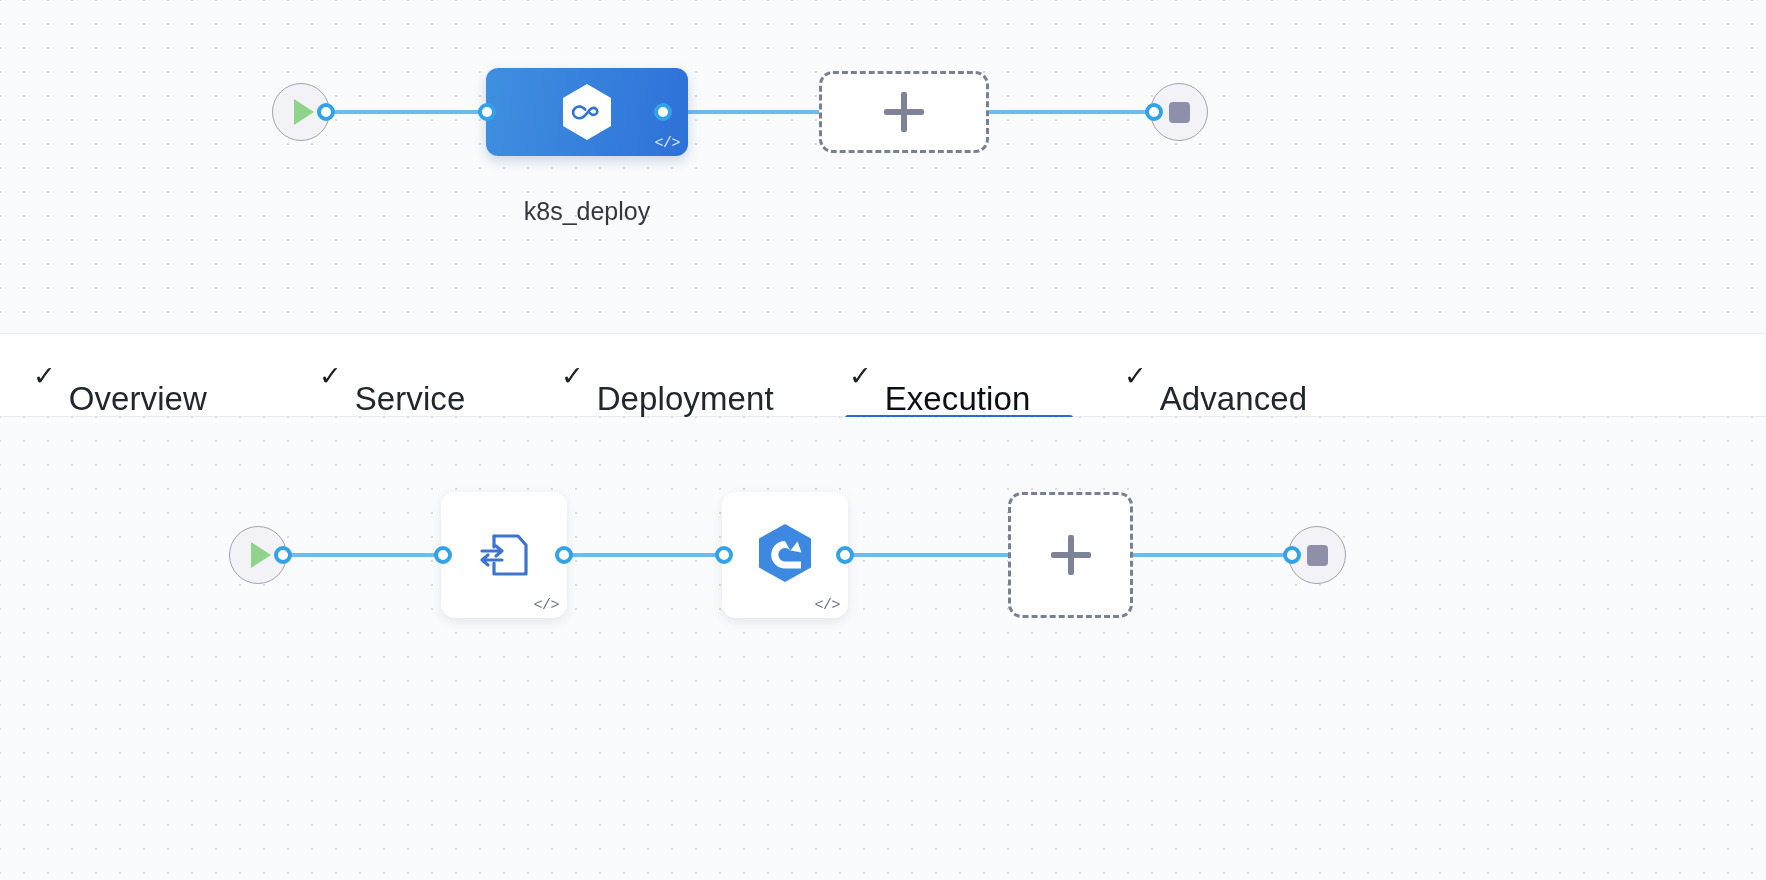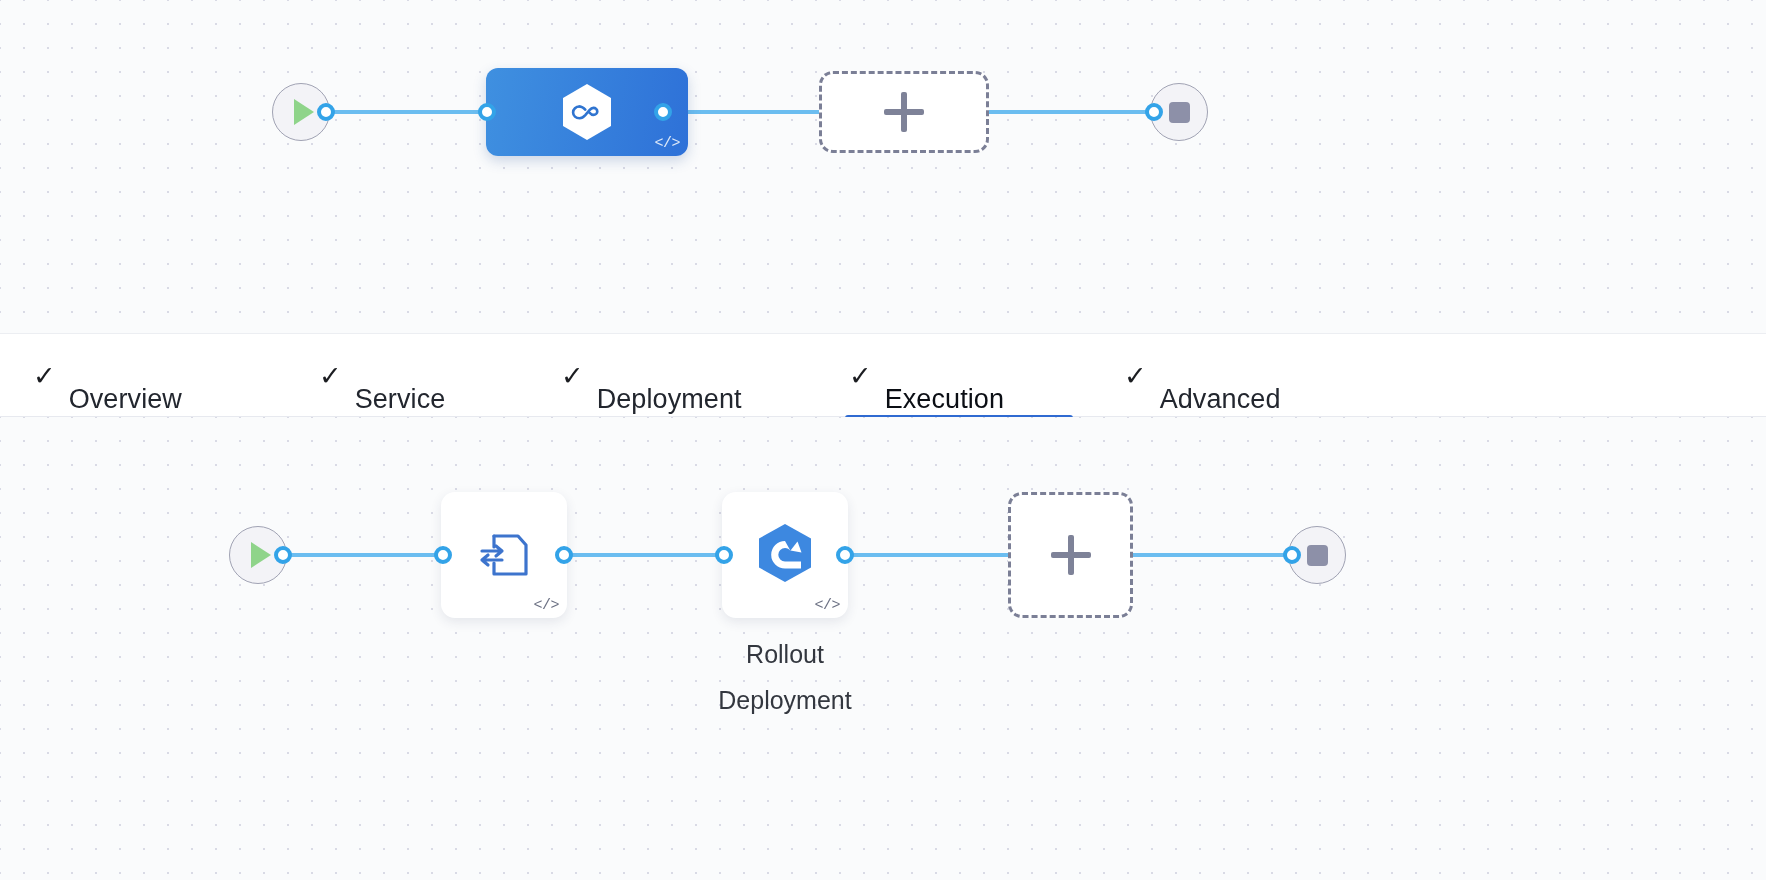--- a/index.html
+++ b/index.html
@@ -49,21 +49,21 @@
     padding: 0 4px;
     box-sizing: border-box;
   }
   .tab .check {
     font-size: 27px;
     line-height: 1;
     color: #1b1d21;
     font-weight: 400;
   }
   .tab .tab-label {
-    font-size: 27px;
+    font-size: 33px;
     color: #22262e;
     letter-spacing: 0.1px;
     white-space: nowrap;
     margin-top: 46px;
   }
   .tab.active .tab-label { font-weight: 400; color: #0b0e14; }
   .tab.active::after {
     content: "";
     position: absolute;
     left: 0;
@@ -195,20 +195,21 @@
   <div class="stage-box" style="left:486px; top:68px;">
     <svg width="62" height="62" viewBox="0 0 62 62">
       <path d="M31 3 L55 17 L55 45 L31 59 L7 45 L7 17 Z" fill="#ffffff"></path>
       <path d="M23.5 25.5 c-3.6 0 -6.4 2.6 -6.4 5.9 s2.8 5.9 6.4 5.9 c2.5 0 4.3 -1.4 5.8 -3.1 l4.2 -5.0 c1.2 -1.4 2.4 -2.3 3.9 -2.3 c2.2 0 3.9 1.6 3.9 3.5 s-1.7 3.5 -3.9 3.5 c-1.5 0 -2.7 -0.9 -3.9 -2.3" fill="none" stroke="#2f74d0" stroke-width="2.6" stroke-linecap="round"></path>
       <path d="M23.5 25.5 c2.5 0 4.3 1.4 5.8 3.1" fill="none" stroke="#2f74d0" stroke-width="2.6" stroke-linecap="round"></path>
     </svg>
     <span class="code-badge on-blue">&lt;/&gt;</span>
   </div>
   <div class="dot" style="left:478px; top:103px;"></div>
   <div class="dot" style="left:654px; top:103px;"></div>
+  <div class="node-label" style="left:446px; top:188px; width:282px;">k8s_deploy</div>
 
   <div class="add-dashed" style="left:819px; top:71px; width:170px; height:82px;">
     <div class="plus"></div>
   </div>
 
   <div class="node" style="left:1150px; top:83px;">
     <div class="terminal">
       <div class="stop-sq"></div>
     </div>
   </div>
@@ -272,22 +273,20 @@
   <div class="step-box" style="left:722px; top:75px;">
     <svg width="72" height="72" viewBox="0 0 72 72">
       <path d="M36 5 L62 19.5 L62 48.5 L36 63 L10 48.5 L10 19.5 Z" fill="#3d88e0"></path>
       <path d="M36 22 a13.8 13.8 0 1 0 0 27.6 H52 V42.5 H36 a6.7 6.7 0 1 1 0 -13.4 c2.3 0 4.3 1.1 5.6 2.8" fill="#ffffff"></path>
       <path d="M48.5 22.5 L52.5 33.5 L41.5 31.5 Z" fill="#ffffff"></path>
     </svg>
     <span class="code-badge">&lt;/&gt;</span>
   </div>
   <div class="dot" style="left:715px; top:129px;"></div>
   <div class="dot" style="left:836px; top:129px;"></div>
-  <div class="node-label" style="left:645px; top:214px; width:280px;">Rollout
-Deployment</div>
 
   <div class="add-dashed" style="left:1008px; top:75px; width:125px; height:126px;">
     <div class="plus"></div>
   </div>
 
   <div class="node" style="left:1288px; top:109px;">
     <div class="terminal">
       <div class="stop-sq"></div>
     </div>
   </div>

